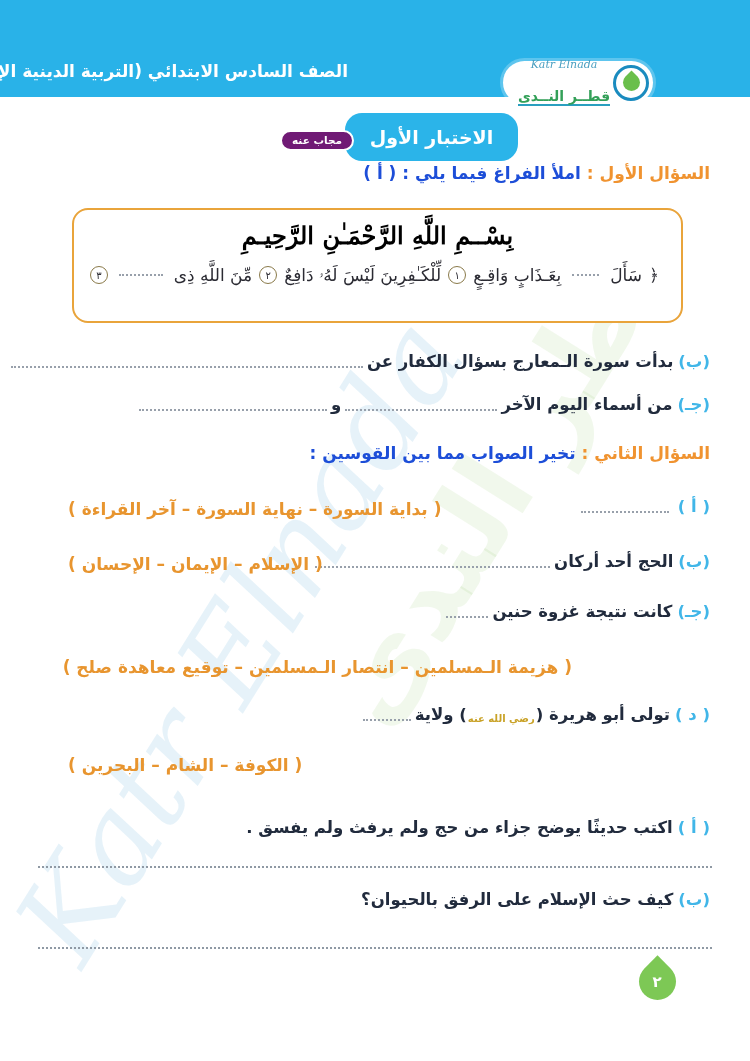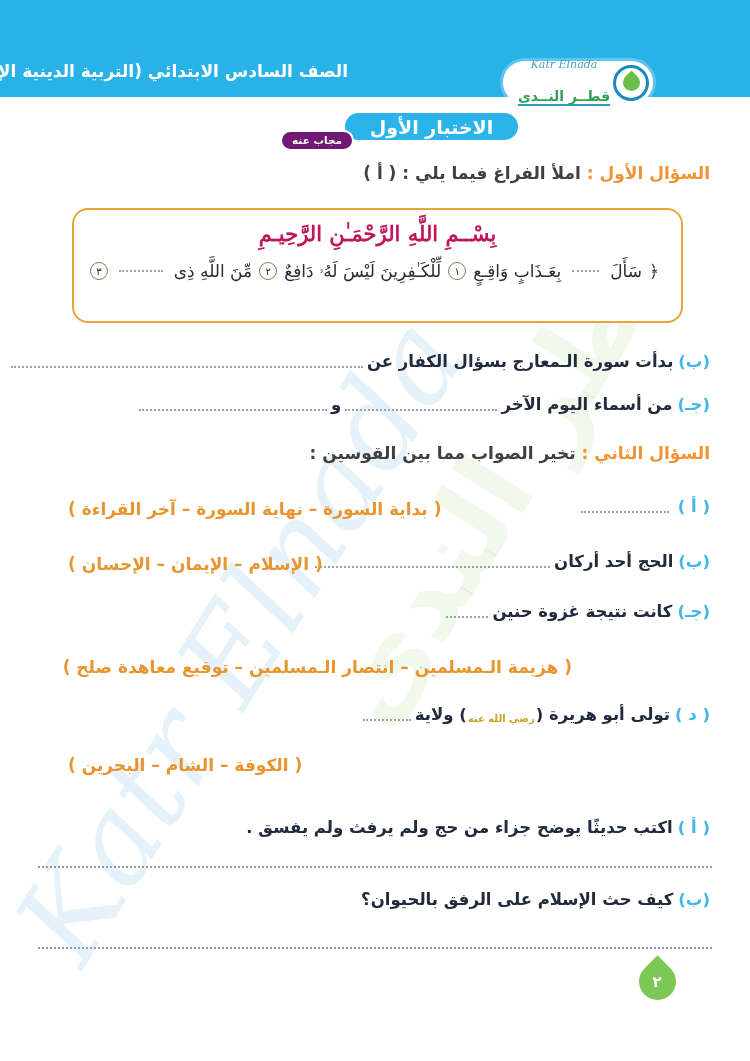--- a/index.html
+++ b/index.html
@@ -16,44 +16,44 @@
           padding:2px 4px 2px 12px; box-shadow:0 0 0 3px rgba(255,255,255,0.25); }
   .logo-text { display:flex; flex-direction:column; align-items:center; line-height:1; flex:1; }
   .logo-latin { font-family:"DejaVu Serif", serif; font-style:italic; font-size:11px; color:#4a9fc0; }
   .logo-arabic { font-size:14px; font-weight:bold; color:#33a058; direction:rtl; margin-top:19px;
                  border-bottom:2px solid #2a9fbf; padding-bottom:1px; }
   .logo-drop-outer { width:36px; height:36px; border:3px solid #1a8bbf; border-radius:50%; background:#ffffff;
                      display:flex; align-items:center; justify-content:center; flex:0 0 auto; }
   .logo-drop-inner { width:17px; height:17px; background:#6abf4b; border-radius:0 50% 50% 50%; transform:rotate(45deg); }
 
   
-  .banner { position:absolute; left:345px; top:113px; width:173px; height:27px; background:#2bb4e9;
+  .banner { position:absolute; left:345px; top:113px; width:173px; height:48px; background:#2bb4e9;
             border-radius:17px; color:#ffffff; font-weight:bold; font-size:19px; direction:rtl;
             display:flex; align-items:center; justify-content:center; }
   .badge { position:absolute; left:280px; top:130px; background:#701a75; border:2px solid #ffffff;
            border-radius:12px; color:#ffffff; font-size:10.5px; font-weight:bold; padding:2px 10px 3px;
            direction:rtl; white-space:nowrap; }
 
   
   .wm { position:absolute; pointer-events:none; white-space:nowrap; }
   .wm-blue { top:640px; left:240px; font-family:"DejaVu Serif", serif; font-style:italic; font-size:120px;
              color:rgba(80,160,210,0.14); transform:translate(-50%,-50%) rotate(-58deg); }
   .wm-green { top:470px; left:505px; font-size:110px; font-weight:bold; direction:rtl;
               color:rgba(140,200,100,0.12); transform:translate(-50%,-50%) rotate(-58deg); }
 
   
   .qheading { position:absolute; right:40px; direction:rtl; font-size:17px; font-weight:bold; white-space:nowrap; }
   .qheading .orange { color:#f09330; }
-  .qheading .blue { color:#404040;text-align:right; }
+  .qheading .blue { color:#1d4ed8;text-align:right; }
 
   
   .quran-box { position:absolute; left:72px; top:208px; width:611px; height:115px; background:#ffffff;
                border:2.5px solid #e9a43b; border-radius:16px; z-index:2; }
-  .bismillah { text-align:center; margin-top:11px; font-family:"DejaVu Serif", serif; font-size:21px;
-               font-weight:bold; color:#be185d; direction:rtl; }
+  .bismillah { text-align:center; margin-top:11px; font-family:"DejaVu Serif", serif; font-size:24px;
+               font-weight:bold; color:#000000; direction:rtl; }
   .verse { direction:rtl; display:flex; align-items:center; gap:7px; padding:0 22px 0 16px; margin-top:15px;
            font-family:"DejaVu Serif", serif; font-size:17px; color:#2b2b33; white-space:nowrap; }
   .ayah-circle { width:18px; height:18px; border:1.5px solid #8a7a4a; border-radius:50%; flex:0 0 auto;
                  display:inline-flex; align-items:center; justify-content:center; font-size:10px;
                  font-family:"DejaVu Sans", sans-serif; color:#2b2b33; }
 
   
   .row { position:absolute; right:40px; direction:rtl; font-size:16.5px; font-weight:bold; color:#212b3d;
          white-space:nowrap; display:flex; align-items:flex-end; }
   .marker { color:#41b6e8; margin-left:5px; }

